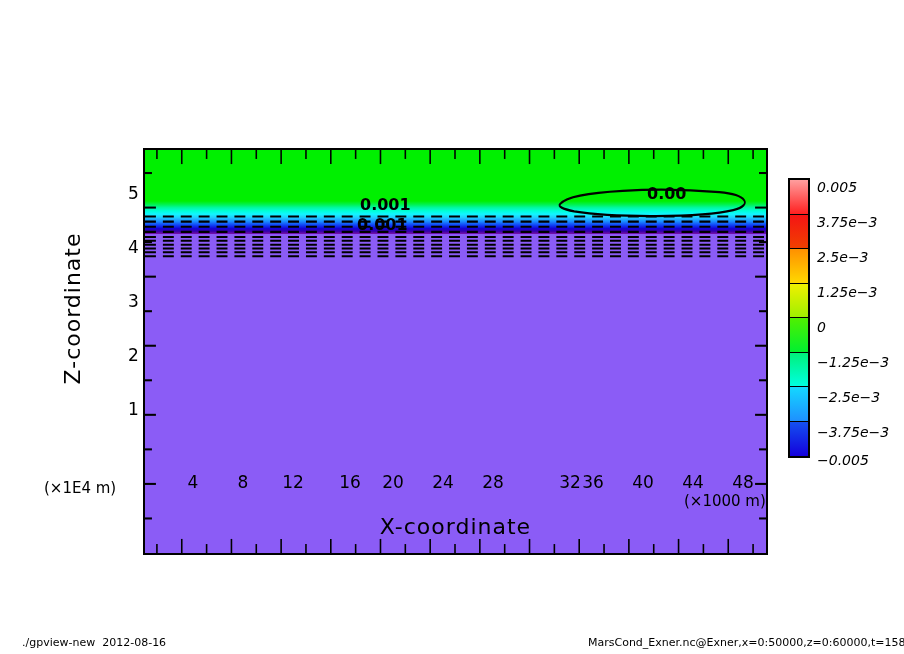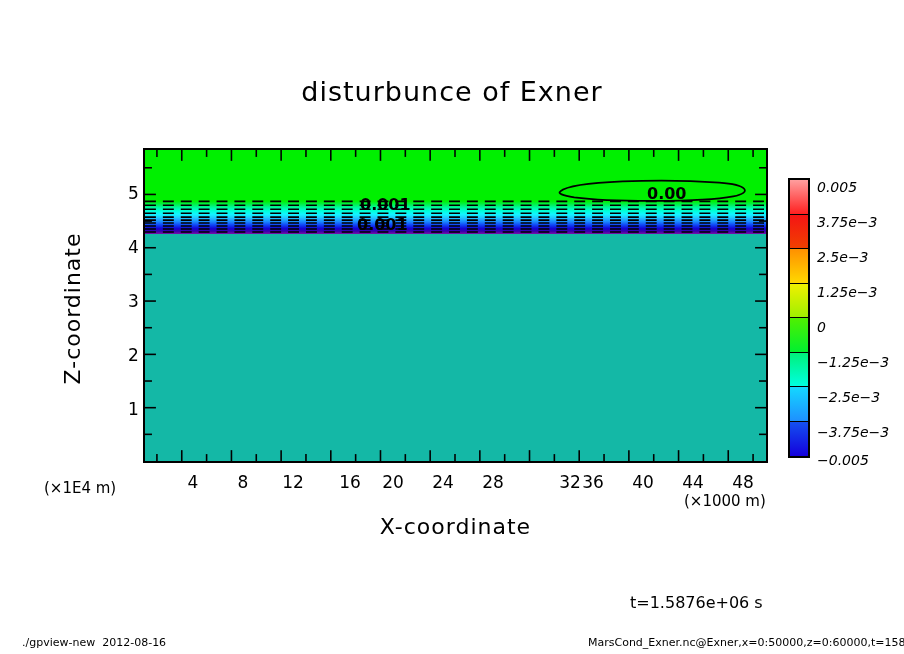--- a/index.html
+++ b/index.html
@@ -32,24 +32,24 @@
     font-size: 27px;
     letter-spacing: 1px;
   }
 
   
   #plot-frame {
     position: absolute;
     left: 143px;
     top: 148px;
     width: 625px;
-    height: 315px;
+    height: 407px;
     border: 2px solid #000000;
     box-sizing: border-box;
-    background: #14b8a6;
+    background: #8b5cf6;
     overflow: hidden;
   }
   #contour-canvas {
     position: absolute;
     left: 0; top: 0;
     width: 100%;
     height: 100%;
   }
 
   
@@ -178,21 +178,20 @@
   }
   #clabel-zero { left: 645px; top: 182px; }
   #clabel-a { left: 358px; top: 193px; }
   #clabel-b { left: 355px; top: 213px; }
 </style>
 </head>
 <body>
 
 <div id="page">
 
-  <div class="txt" id="plot-title">disturbunce of Exner</div>
 
   <div id="plot-frame">
     <div id="field-green"></div>
     <div id="field-gradient"></div>
 
     <svg id="contour-canvas" viewBox="0 0 625 315" preserveAspectRatio="none">
 
       <g stroke="#000000" stroke-width="1.6" fill="none" stroke-dasharray="11 7">
         <line x1="0" y1="52" x2="625" y2="52"></line>
         <line x1="0" y1="56" x2="625" y2="56"></line>
@@ -337,17 +336,16 @@
   <div class="txt cb-label" style="top:187px;">0.005</div>
   <div class="txt cb-label" style="top:222px;">3.75e−3</div>
   <div class="txt cb-label" style="top:257px;">2.5e−3</div>
   <div class="txt cb-label" style="top:292px;">1.25e−3</div>
   <div class="txt cb-label" style="top:327px;">0</div>
   <div class="txt cb-label" style="top:362px;">−1.25e−3</div>
   <div class="txt cb-label" style="top:397px;">−2.5e−3</div>
   <div class="txt cb-label" style="top:432px;">−3.75e−3</div>
   <div class="txt cb-label" style="top:460px;">−0.005</div>
 
-  <div class="txt" id="time-stamp">t=1.5876e+06 s</div>
   <div class="txt" id="footer-left">./gpview-new  2012-08-16</div>
   <div class="txt" id="footer-right">MarsCond_Exner.nc@Exner,x=0:50000,z=0:60000,t=1587600</div>
 
 </div>
 
 </body></html>

